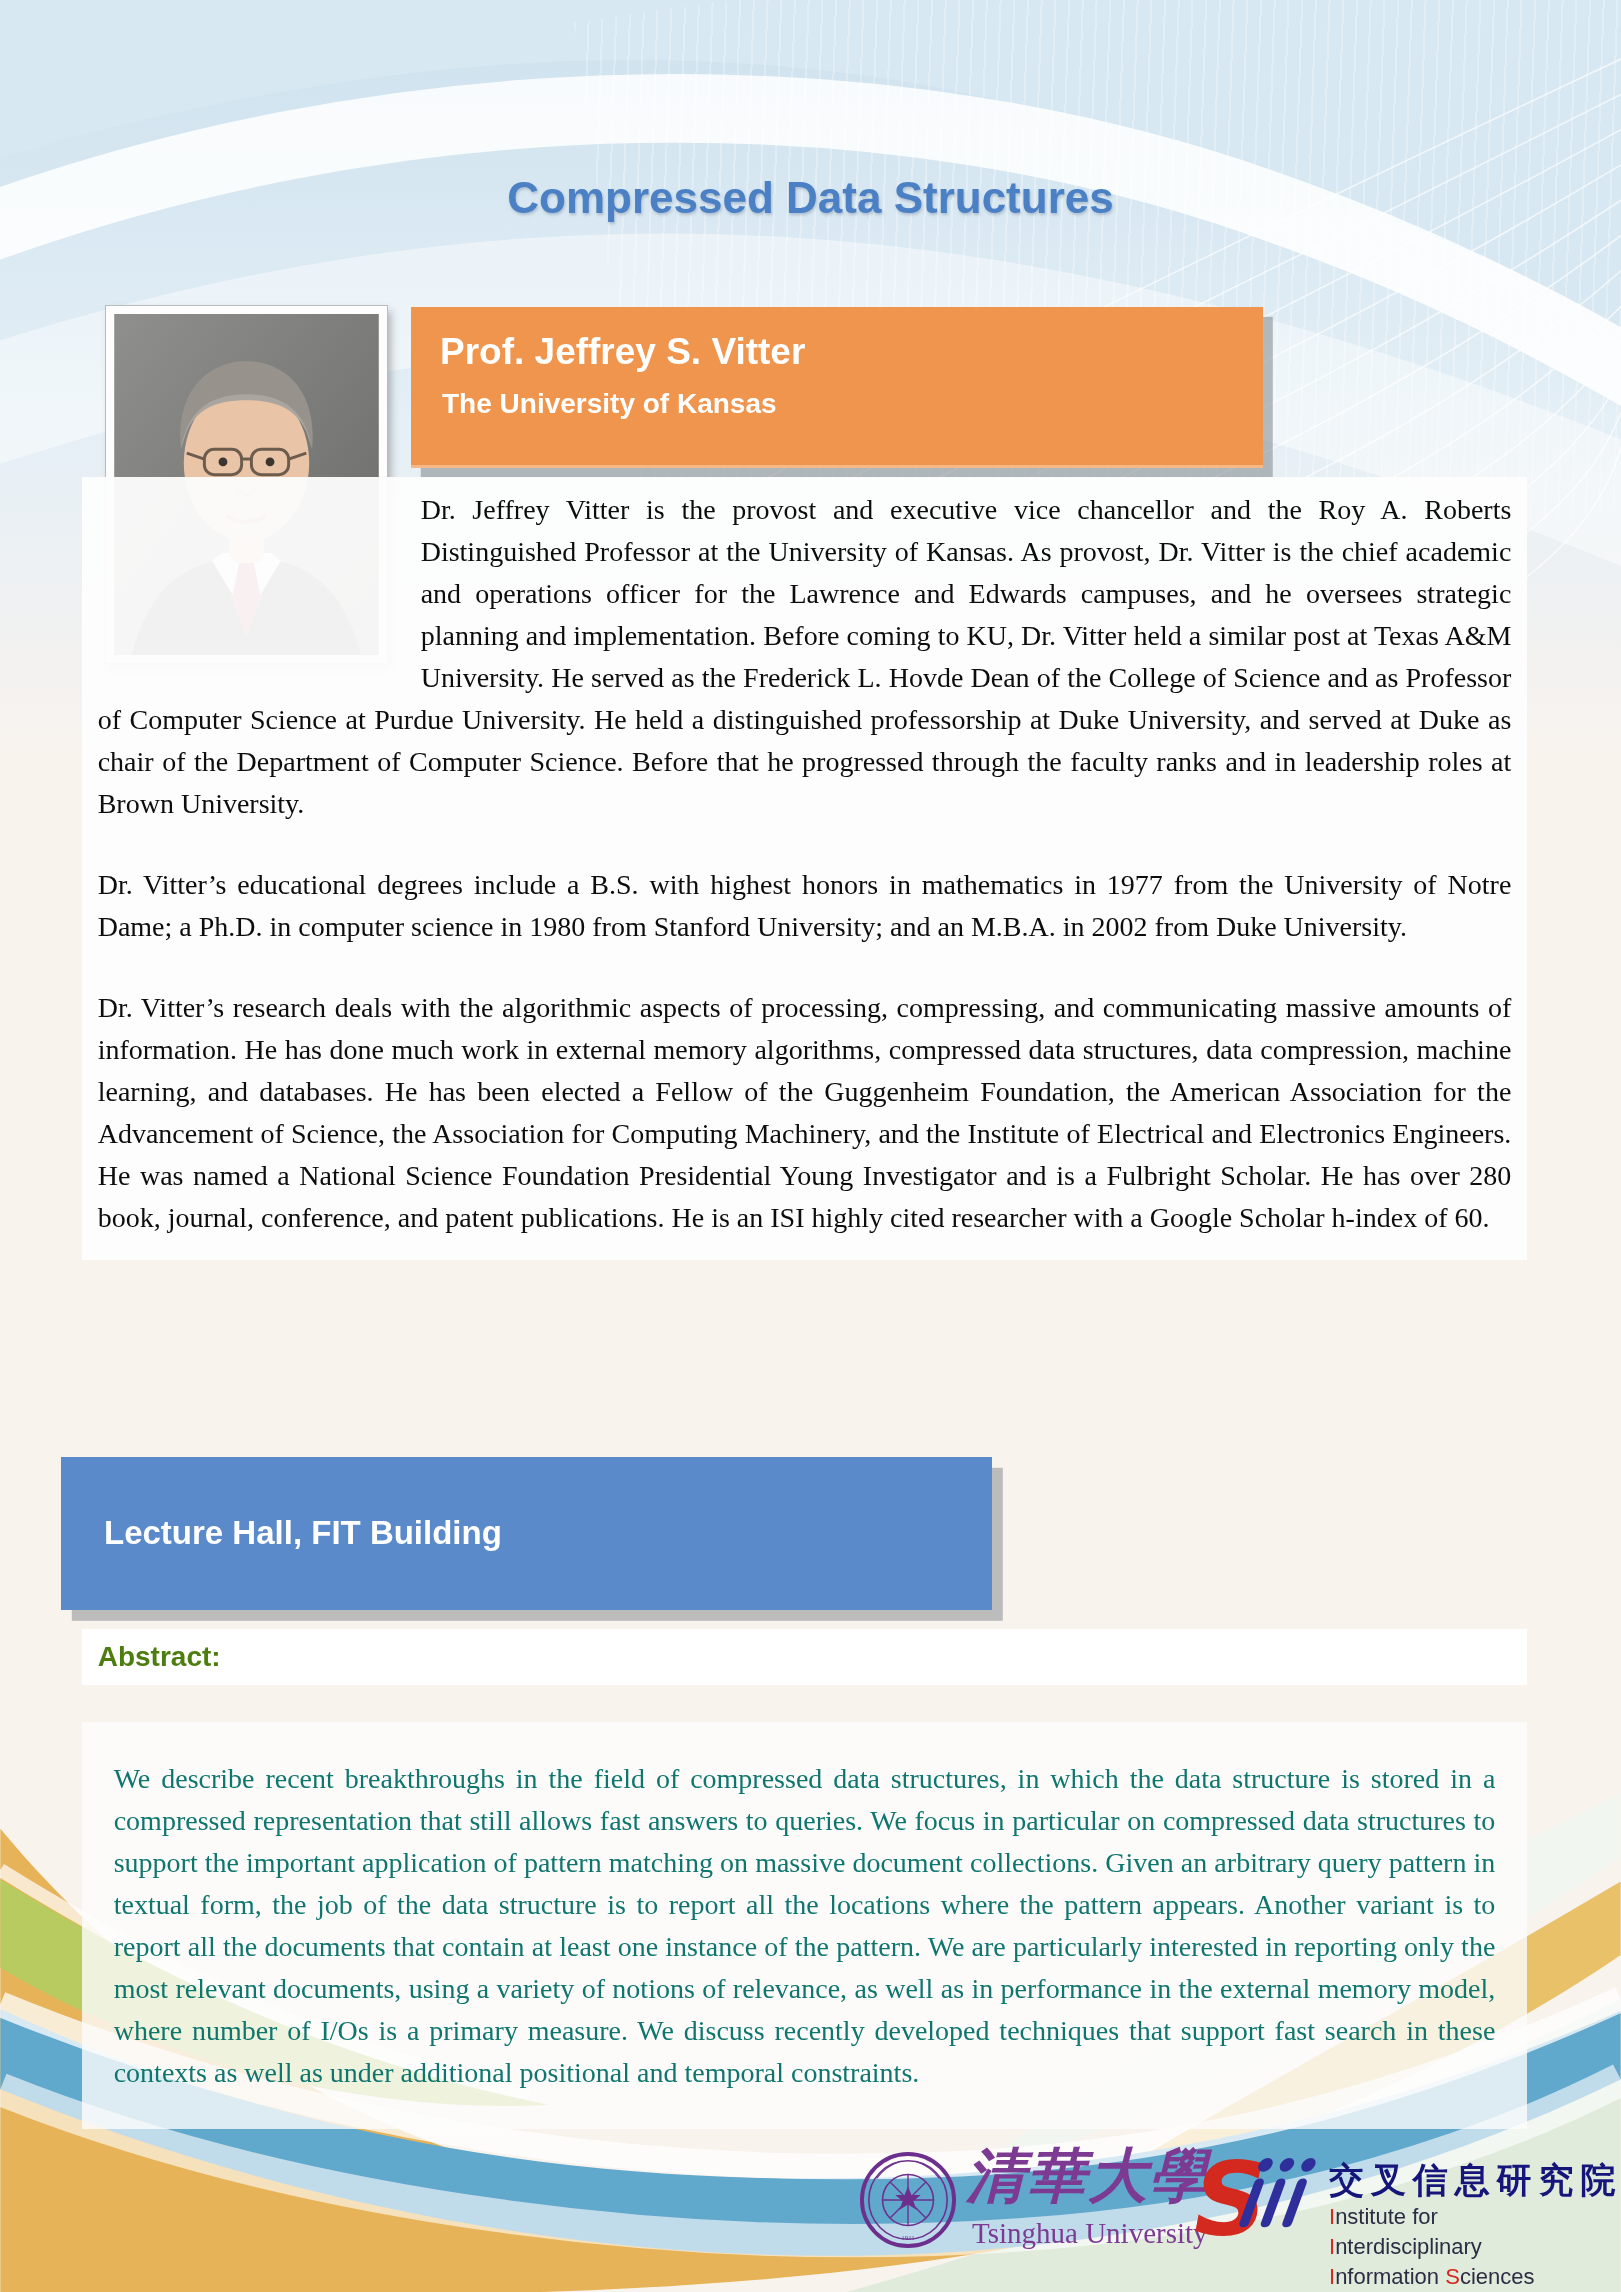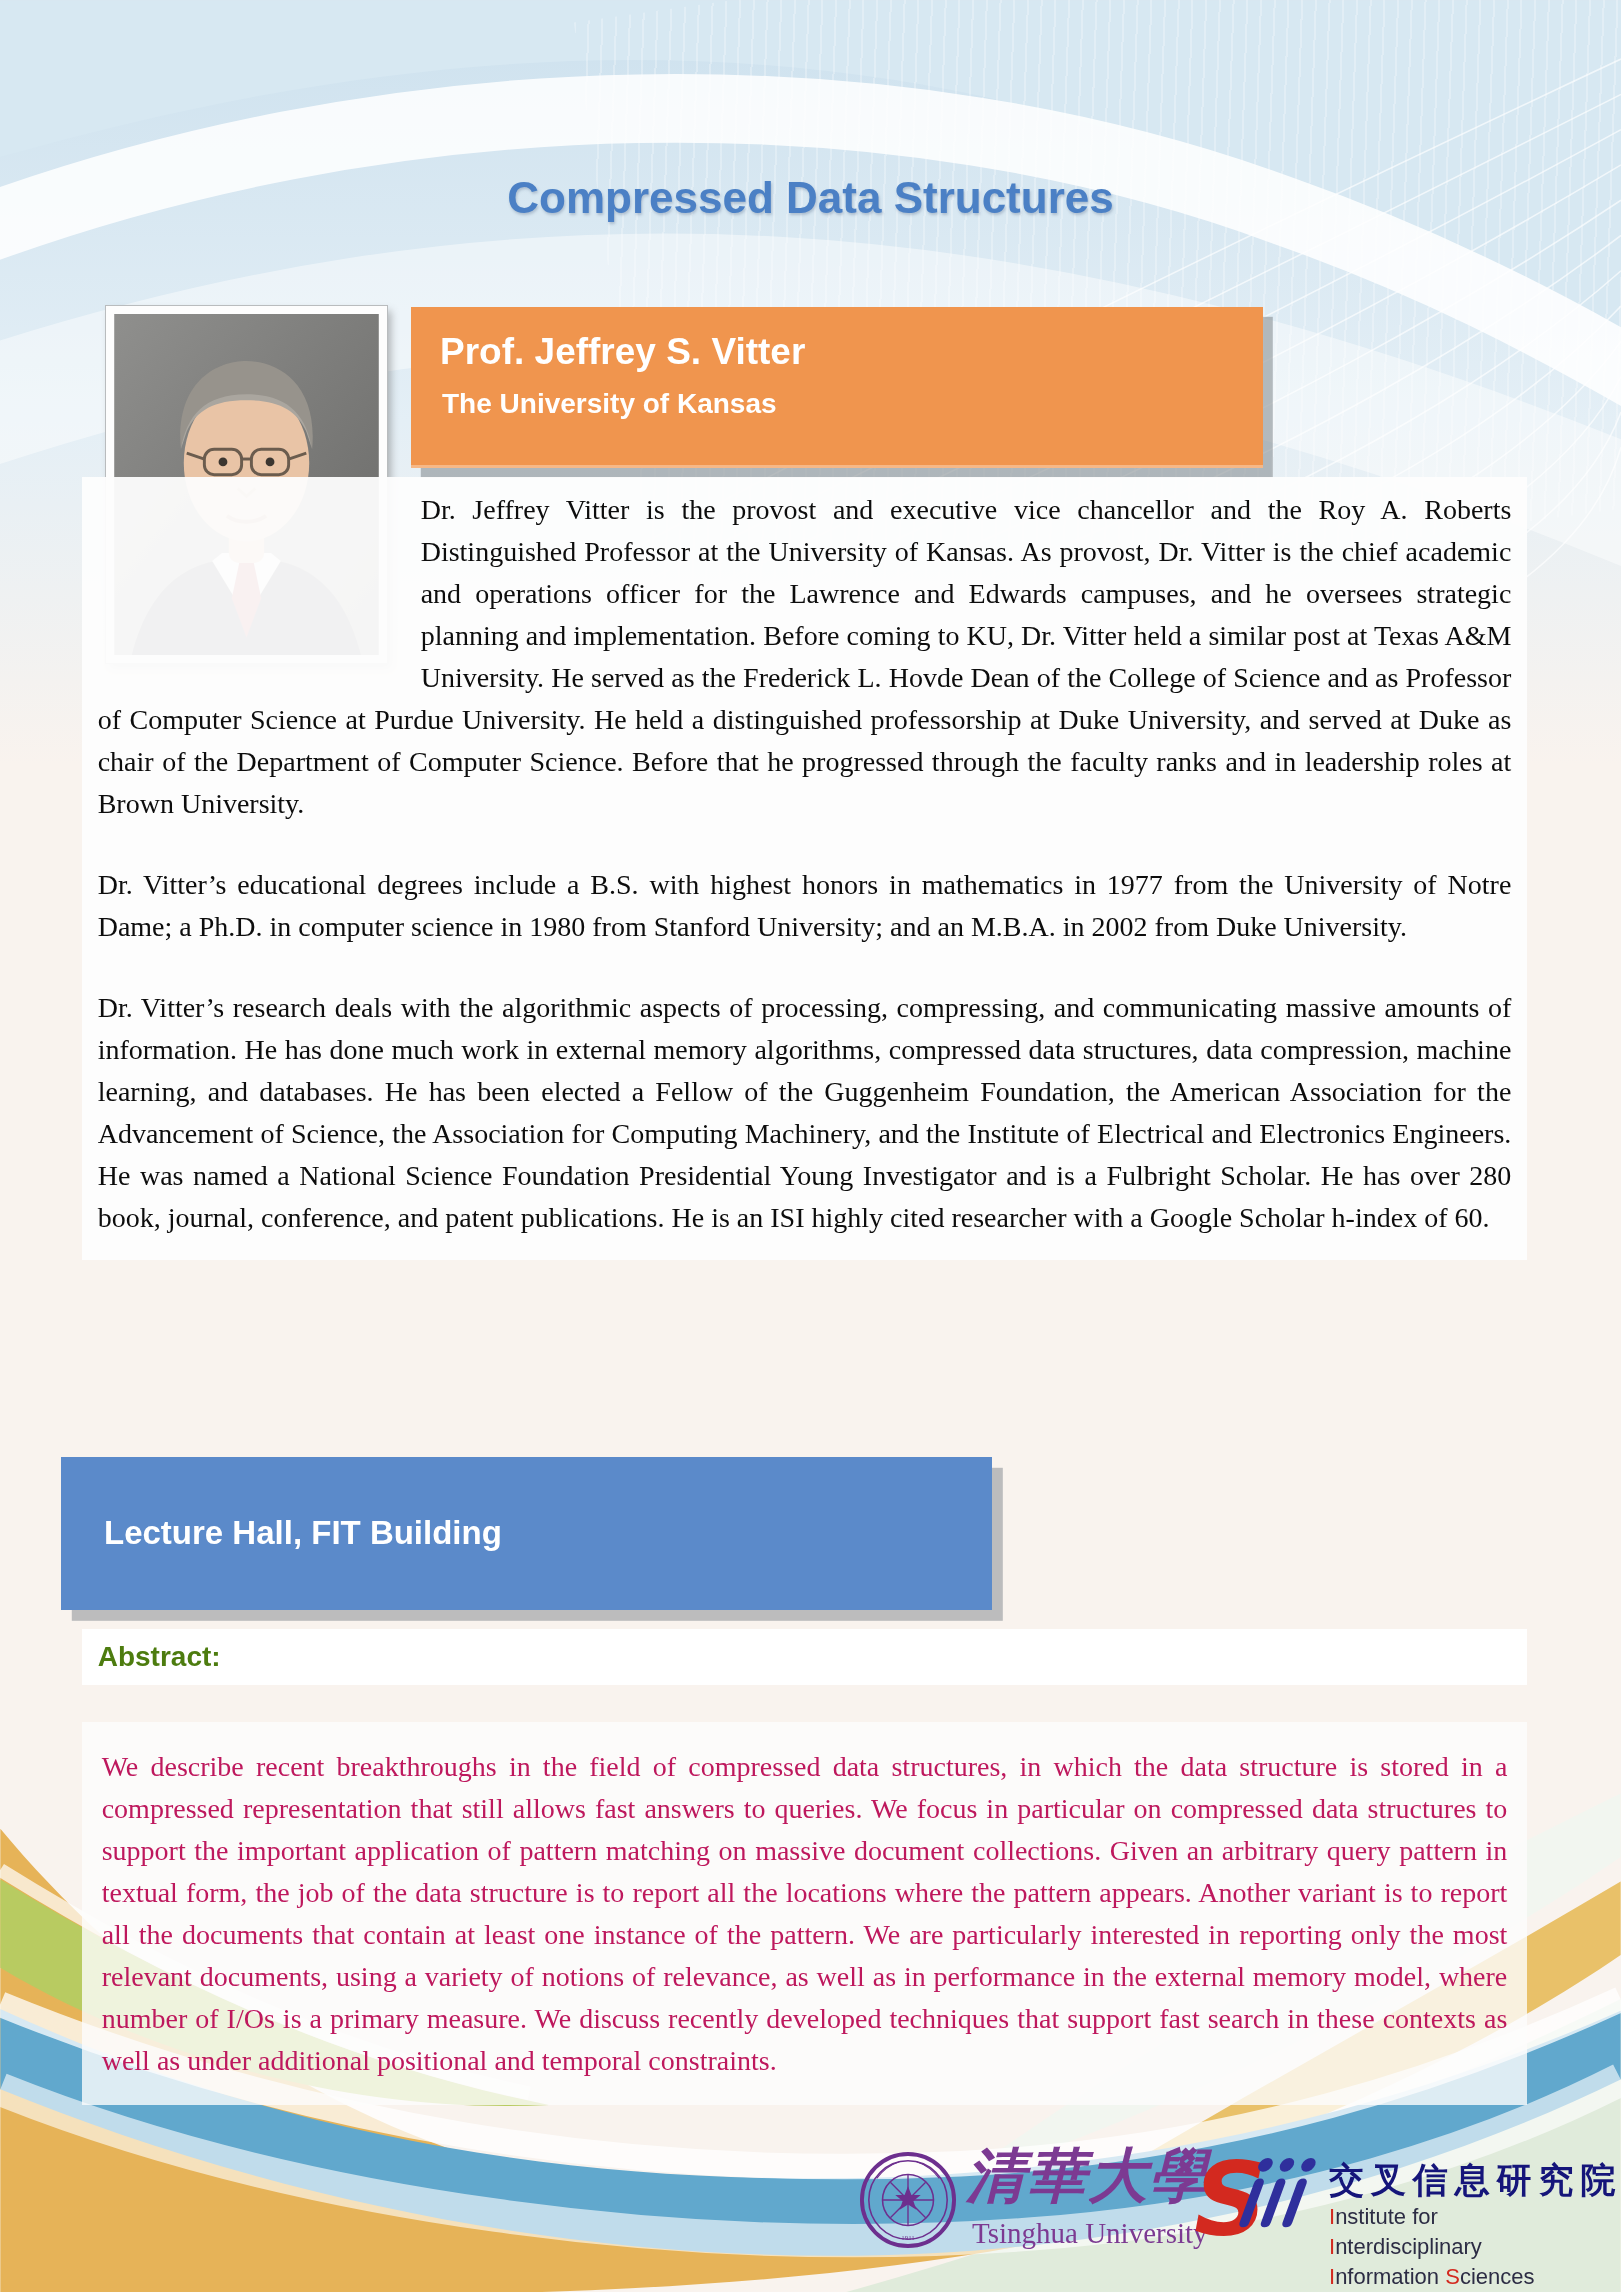--- a/index.html
+++ b/index.html
@@ -70,22 +70,22 @@
   .abstract-head span{
     display:block;padding-left:15.7px;line-height:56px;
     font-size:28px;font-weight:bold;color:#4d7c0f;
   }
   .abstract-box{
     position:absolute;left:82px;top:1722px;width:1445px;
     background:rgba(252,252,252,.80);
     box-sizing:border-box;padding:19.6px 15.7px;
   }
   .abstract-box p{
-    margin:4px;font-family:"Liberation Serif",serif;font-size:28px;
-    line-height:42px;color:#be185d;text-align:justify;
+    margin:16px;font-family:"Liberation Serif",serif;font-size:28px;
+    line-height:42px;color:#0f766e;text-align:justify;
   }
 
   .footer{position:absolute;left:0;top:2143px;width:1544px;height:150px;}
   .tsinghua-seal{position:absolute;left:859px;top:7.8px;}
   .tsinghua-zh{
     position:absolute;left:966px;top:2px;width:225px;
     font-family:"Liberation Serif",serif;font-style:italic;font-weight:bold;
     font-size:59px;line-height:63px;color:#7c3a92;letter-spacing:2px;white-space:nowrap;
   }
   .tsinghua-en{

